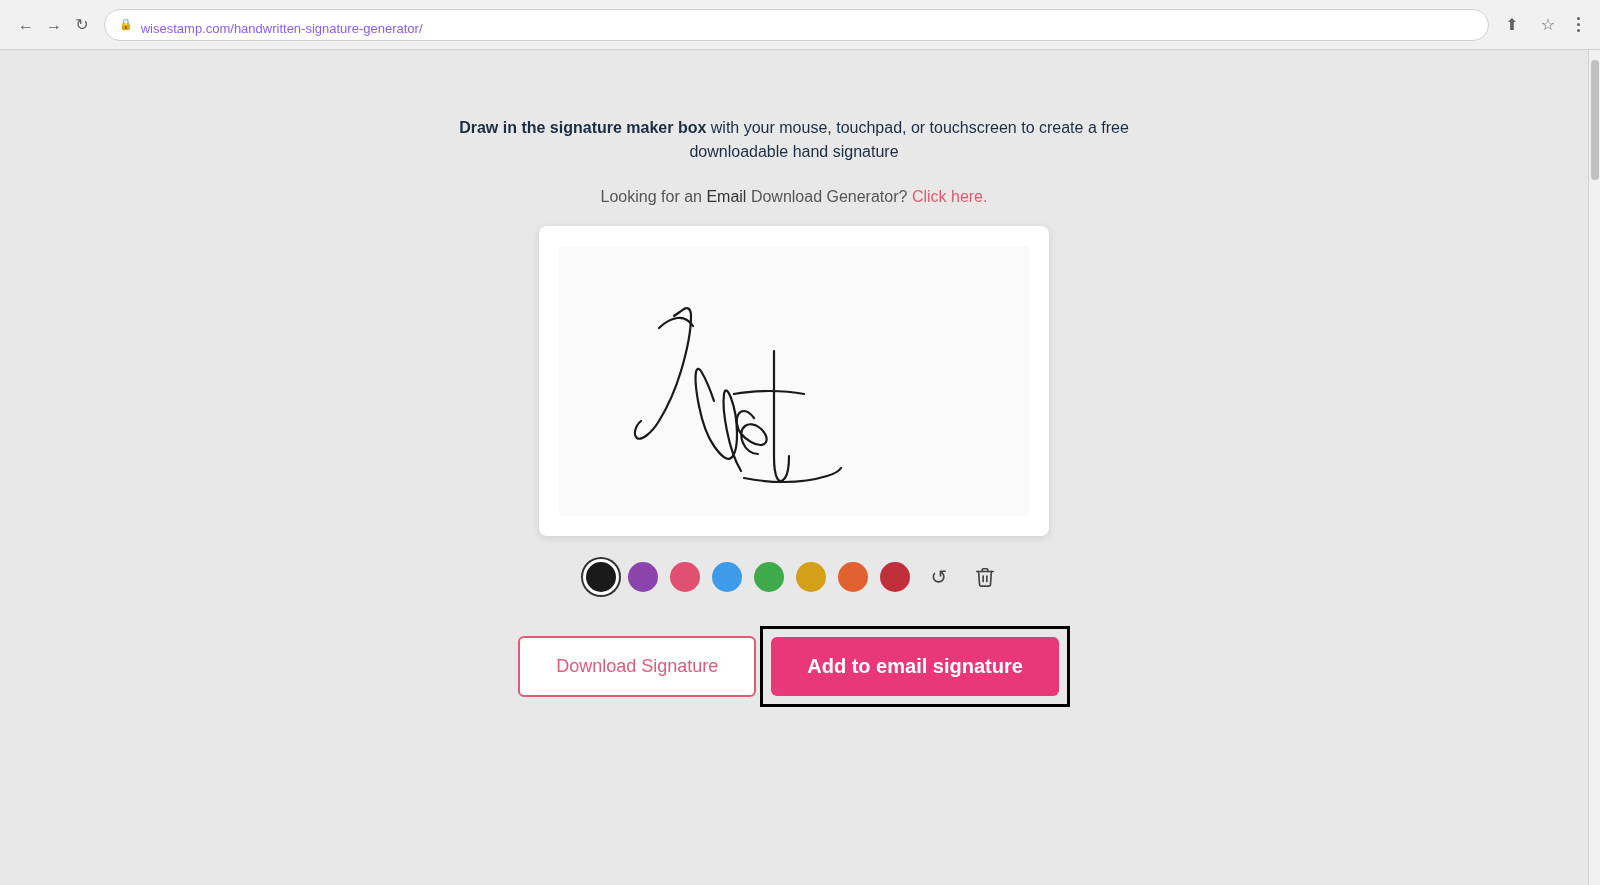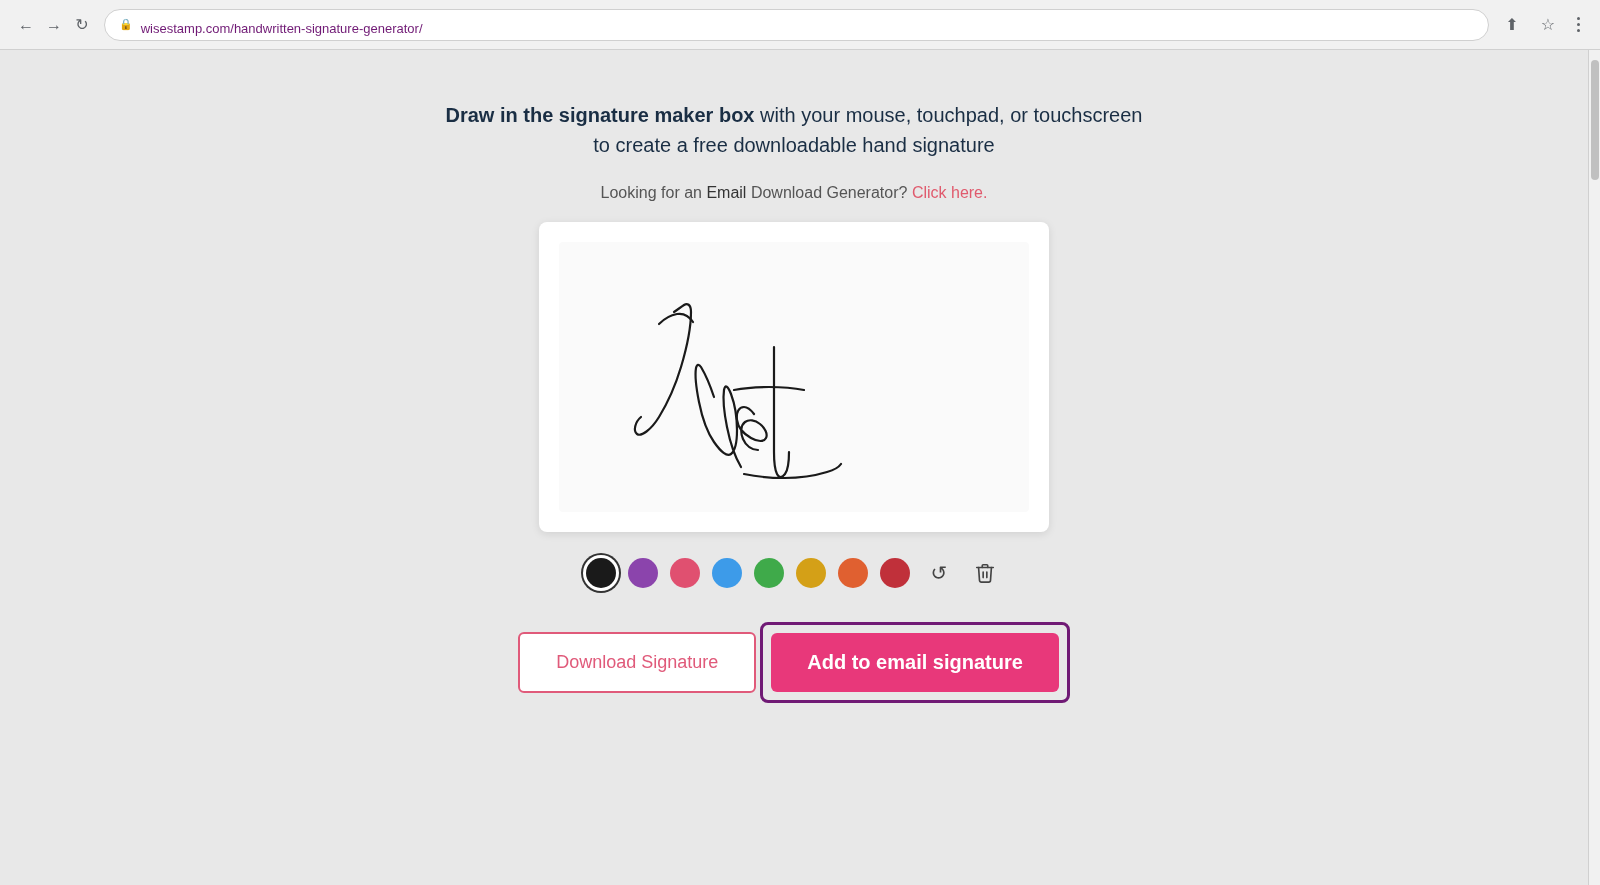--- a/index.html
+++ b/index.html
@@ -50,21 +50,21 @@
       border-radius: 20px;
       padding: 5px 14px;
       display: flex;
       align-items: center;
       gap: 8px;
       height: 32px;
     }
 
     .address-text {
       font-size: 13px;
-      color: #701a75;
+      color: #8b5cf6;
       margin-top: 8px;
     }
 
     .browser-actions {
       display: flex;
       gap: 14px;
       align-items: center;
       color: #5f6368;
       font-size: 18px;
     }
@@ -119,26 +119,27 @@
     .page-title {
       font-size: 46px;
       font-weight: 800;
       color: #1a2e44;
       text-align: center;
       margin-bottom: 20px;
       letter-spacing: -0.5px;
     }
 
     .page-subtitle {
-      font-size: 20px;
+      font-size: 16px;
       color: #1a2e44;
       text-align: center;
       line-height: 1.5;
       max-width: 700px;
       margin-bottom: 24px;
+      margin-top: 16px;
     }
 
     .page-subtitle strong {
       font-weight: 700;
     }
 
     .email-link-text {
       font-size: 16px;
       color: #555;
       text-align: center;
@@ -240,22 +241,22 @@
       font-weight: 500;
       border-radius: 6px;
       cursor: pointer;
       white-space: nowrap;
       min-width: 200px;
       text-align: center;
     }
 
     .add-email-wrapper {
       padding: 8px;
-      border: 3px solid #701a75;
-      border-radius: 8px;
+      border: 3px solid #000000;
+      border-radius: 0;
     }
 
     .add-email-btn {
       padding: 18px 36px;
       border: none;
       background: #e8387a;
       color: white;
       font-size: 20px;
       font-weight: 600;
       border-radius: 6px;

